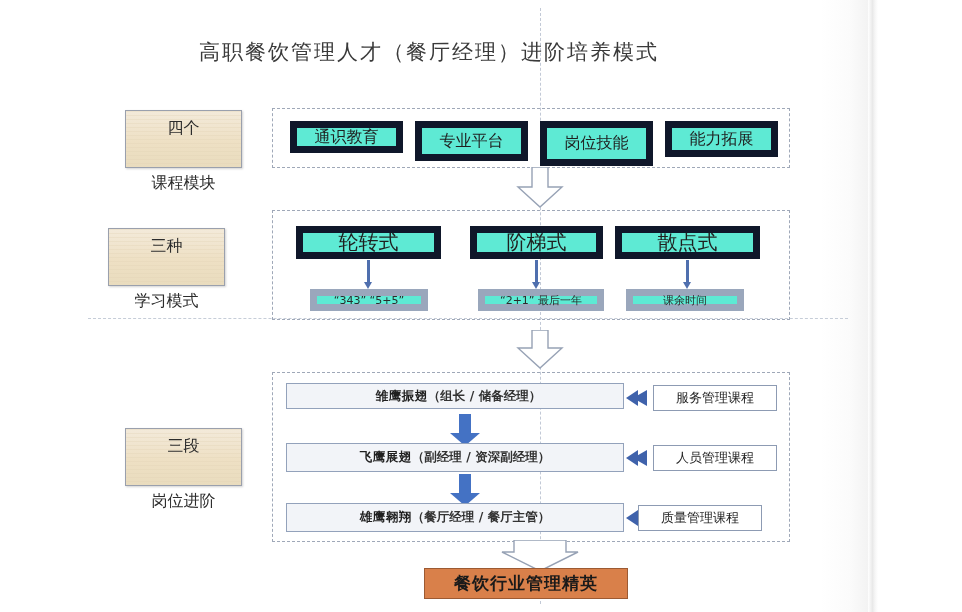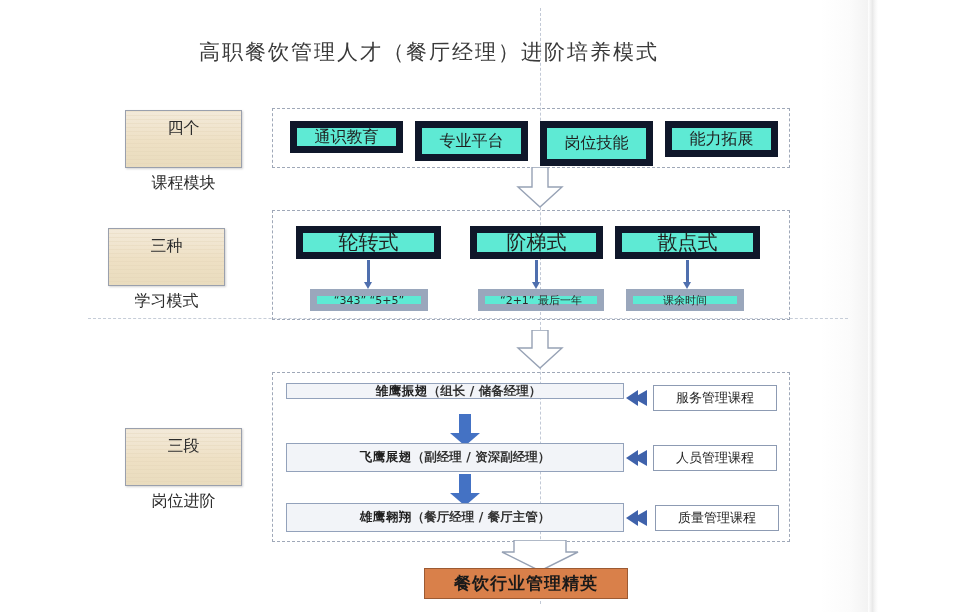--- a/index.html
+++ b/index.html
@@ -262,21 +262,21 @@
   <div class="node small" style="left:626px; top:289px; width:118px; height:22px;">课余时间</div>
 
   <div class="hollow-arrow" style="left:514px; top:330px;">
     <svg width="52" height="40" viewBox="0 0 52 40">
       <polygon points="18,0 34,0 34,18 48,18 26,38 4,18 18,18" fill="#ffffff" stroke="#97a2b5" stroke-width="1.4"></polygon>
     </svg>
   </div>
 
   <div class="group" style="left:272px; top:372px; width:516px; height:168px;"></div>
 
-  <div class="node stagebar" style="left:286px; top:383px; width:338px; height:16px;padding-left:7px;">
+  <div class="node stagebar" style="left:286px; top:383px; width:338px; height:26px;padding-left:7px;">
     <b>雏鹰振翅</b>
     <span class="sub">（组长 / 储备经理）</span>
   </div>
   <div class="chev" style="left:625px; top:389px;">
     <svg width="26" height="18" viewBox="0 0 26 18">
       <polygon points="22,1 22,17 8,9 22,1" fill="#3f62ab"></polygon>
       <polygon points="13,1 13,17 1,9 13,1" fill="#3f62ab"></polygon>
     </svg>
   </div>
   <div class="node course" style="left:653px; top:385px; width:124px; height:26px;">服务管理课程</div>
@@ -306,21 +306,21 @@
   <div class="node stagebar" style="left:286px; top:503px; width:338px; height:29px;">
     <b>雄鹰翱翔</b>
     <span class="sub">（餐厅经理 / 餐厅主管）</span>
   </div>
   <div class="chev" style="left:625px; top:509px;">
     <svg width="26" height="18" viewBox="0 0 26 18">
       <polygon points="22,1 22,17 8,9 22,1" fill="#3f62ab"></polygon>
       <polygon points="13,1 13,17 1,9 13,1" fill="#3f62ab"></polygon>
     </svg>
   </div>
-  <div class="node course" style="left:655px; top:505px; width:124px; height:26px;">质量管理课程</div>
+  <div class="node course" style="left:638px; top:505px; width:124px; height:26px;">质量管理课程</div>
 
   <div class="hollow-arrow" style="left:498px; top:540px;">
     <svg width="84" height="32" viewBox="0 0 84 32">
       <polygon points="16,0 68,0 68,12 80,12 42,31 4,12 16,12" fill="#ffffff" stroke="#97a2b5" stroke-width="1.4"></polygon>
     </svg>
   </div>
 
   <div class="node final" style="left:424px; top:568px; width:204px; height:31px;">餐饮行业管理精英</div>
 
 </div>

